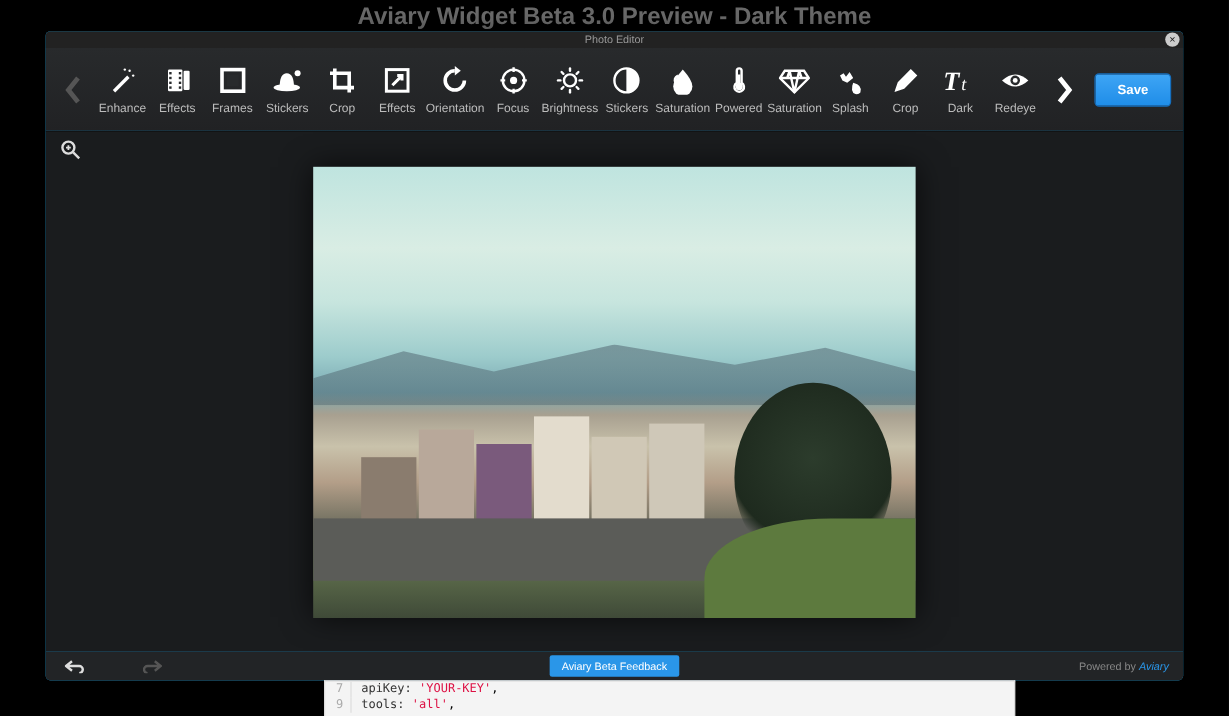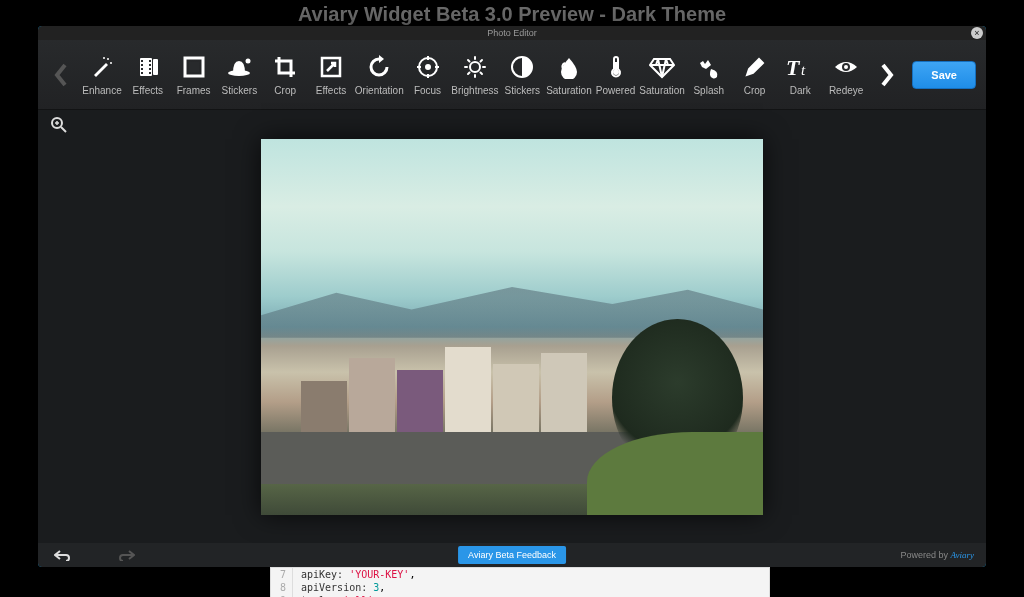--- a/index.html
+++ b/index.html
@@ -203,26 +203,26 @@
       padding: 4px 10px;
       border-radius: 2px;
       cursor: pointer;
     }
     .powered {
       position: absolute;
       right: 12px;
       font-size: 9px;
       color: #888;
     }
-    .powered .brand { color:#2a96e8; font-style:italic; font-family: Liberation Serif, serif; }
+    .powered .brand { color:#2a96e8; font-style:italic; font-family: Liberation Sans, sans-serif; }
     .code-peek {
       position: absolute;
       bottom: 0;
       left: 270px;
-      width: 500px;
+      width: 576px;
       height: 30px;
       background: #f4f4f4;
       font-family: monospace;
       font-size: 10px;
       padding: 0 8px;
       overflow: hidden;
       line-height: 13px;
       border: 1px solid #ddd;
       border-bottom: none;
     }
@@ -477,15 +477,14 @@
     <div class="feedback-btn">Aviary Beta Feedback</div>
     <div class="powered">
       <span>Powered by </span><span class="brand">Aviary</span>
     </div>
   </div>
 
 </div>
 
 <div class="code-peek" id="code-peek">
     <div><span class="ln">7</span><span class="key">apiKey:</span> <span class="str">'YOUR-KEY'</span>,</div>
-    <div><span class="ln">8</span><span class="key">apiVersion:</span> <span class="num">3</span>,</div>
     <div><span class="ln">9</span><span class="key">tools:</span> <span class="str">'all'</span>,</div>
   </div>
 
 </body></html>

